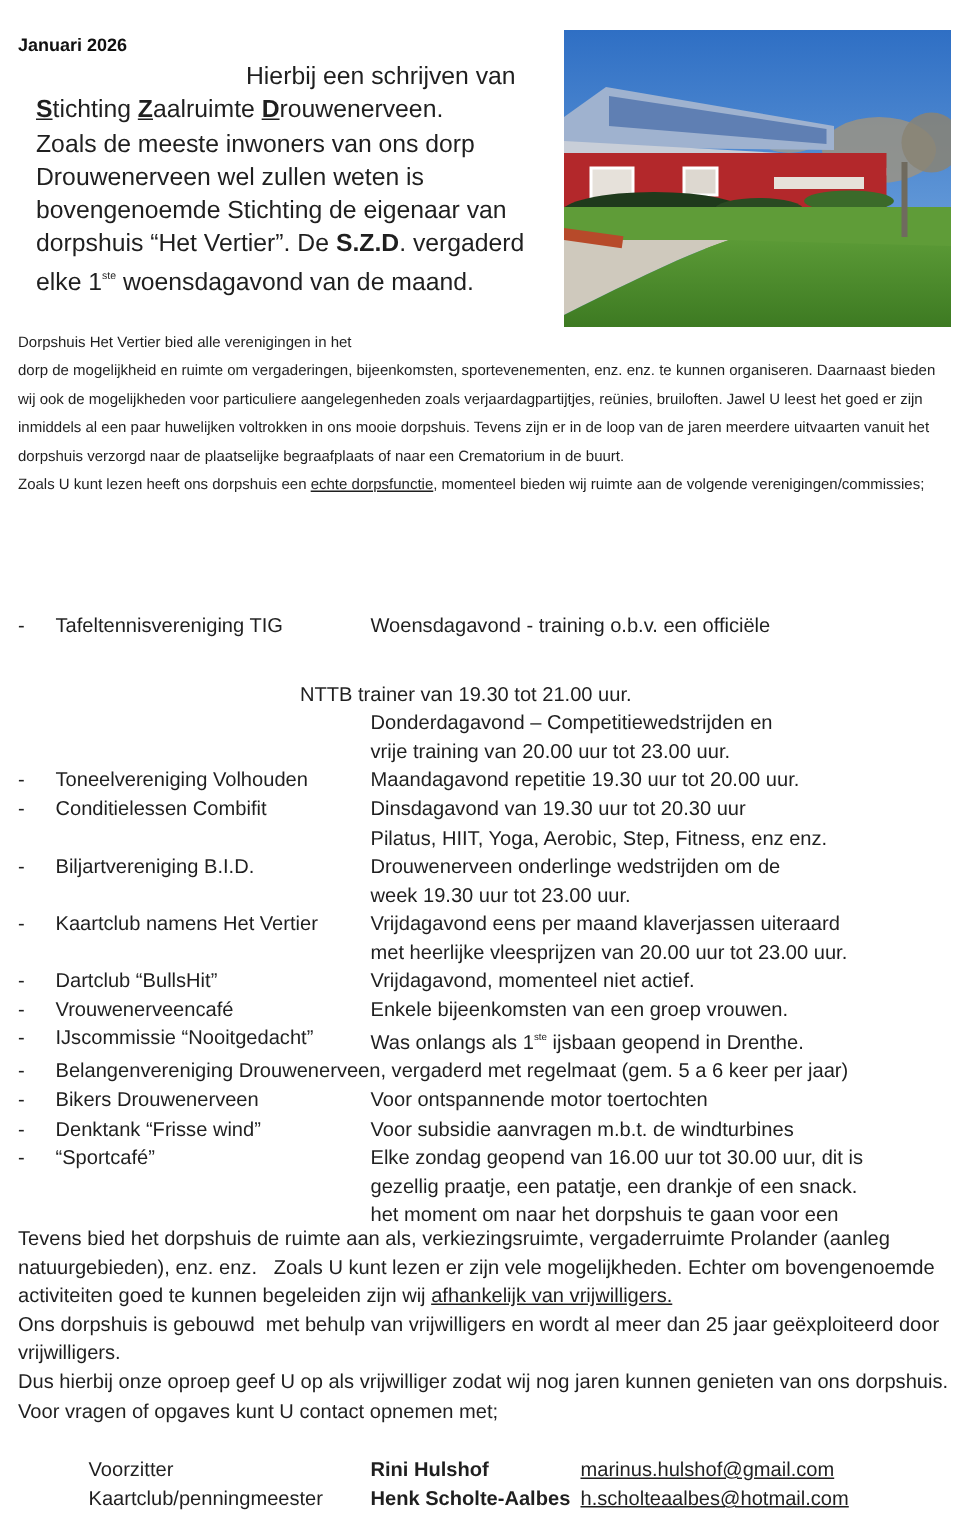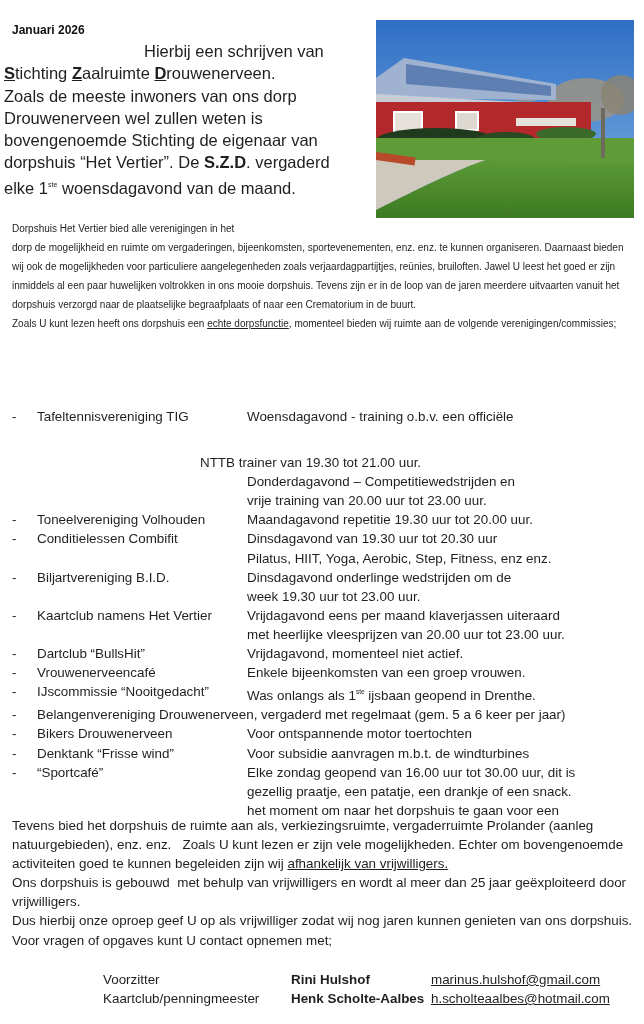--- a/index.html
+++ b/index.html
@@ -5,21 +5,21 @@
   html, body { margin: 0; padding: 0; background: #ffffff; }
   body {
     width: 644px; height: 1024px; position: relative; overflow: hidden;
     font-family: "Liberation Sans", sans-serif; color: #1a1a1a;
   }
   .date {
     position: absolute; left: 12px; top: 23px;
     font-size: 12px; font-weight: bold; color: #111;
   }
   .intro {
-    position: absolute; left: 4px; top: 40px; width: 360px;
+    position: absolute; left: 24px; top: 40px; width: 360px;
     font-size: 16.5px; line-height: 22.3px; color: #1f1f1f;
   }
   .intro .line1 { padding-left: 140px; }
   .intro u { text-decoration: underline; font-weight: bold; }
   .intro sup { font-size: 7px; vertical-align: 7px; }
   .photo {
     position: absolute; left: 376px; top: 20px; width: 258px; height: 198px;
     overflow: hidden;
   }
   .body-text {
@@ -43,21 +43,21 @@
   .closing {
     position: absolute; left: 12px; top: 816px; width: 625px;
     font-size: 13.4px; line-height: 19.1px; color: #1f1f1f;
   }
   .closing p { margin: 0; }
   .contacts {
     position: absolute; left: 59px; top: 970px; width: 560px;
     font-size: 13.4px; line-height: 19.1px; color: #1f1f1f;
   }
   .contacts .crow { display: flex; }
-  .contacts .role { width: 188px; margin-left: 44px; }
+  .contacts .role { width: 188px; }
   .contacts .person { width: 140px; font-weight: bold; }
   .contacts .email { text-decoration: underline; }
 </style>
 </head>
 <body>
 
 <div class="date">Januari 2026</div>
 
 <div class="intro">
   <div class="line1">Hierbij een schrijven van</div>
@@ -135,21 +135,21 @@
       <span class="dash">-</span>
       <span class="name">Conditielessen Combifit</span>
       <span class="desc">Dinsdagavond van 19.30 uur tot 20.30 uur</span>
     </div>
     <div class="row cont">
       <span class="desc">Pilatus, HIIT, Yoga, Aerobic, Step, Fitness, enz enz.</span>
     </div>
     <div class="row">
       <span class="dash">-</span>
       <span class="name">Biljartvereniging B.I.D.</span>
-      <span class="desc">Dinsdagavond onderlinge wedstrijden om de</span>
+      <span class="desc">Drouwenerveen onderlinge wedstrijden om de</span>
     </div>
     <div class="row cont">
       <span class="desc">week 19.30 uur tot 23.00 uur.</span>
     </div>
     <div class="row">
       <span class="dash">-</span>
       <span class="name">Kaartclub namens Het Vertier</span>
       <span class="desc">Vrijdagavond eens per maand klaverjassen uiteraard</span>
     </div>
     <div class="row cont">

